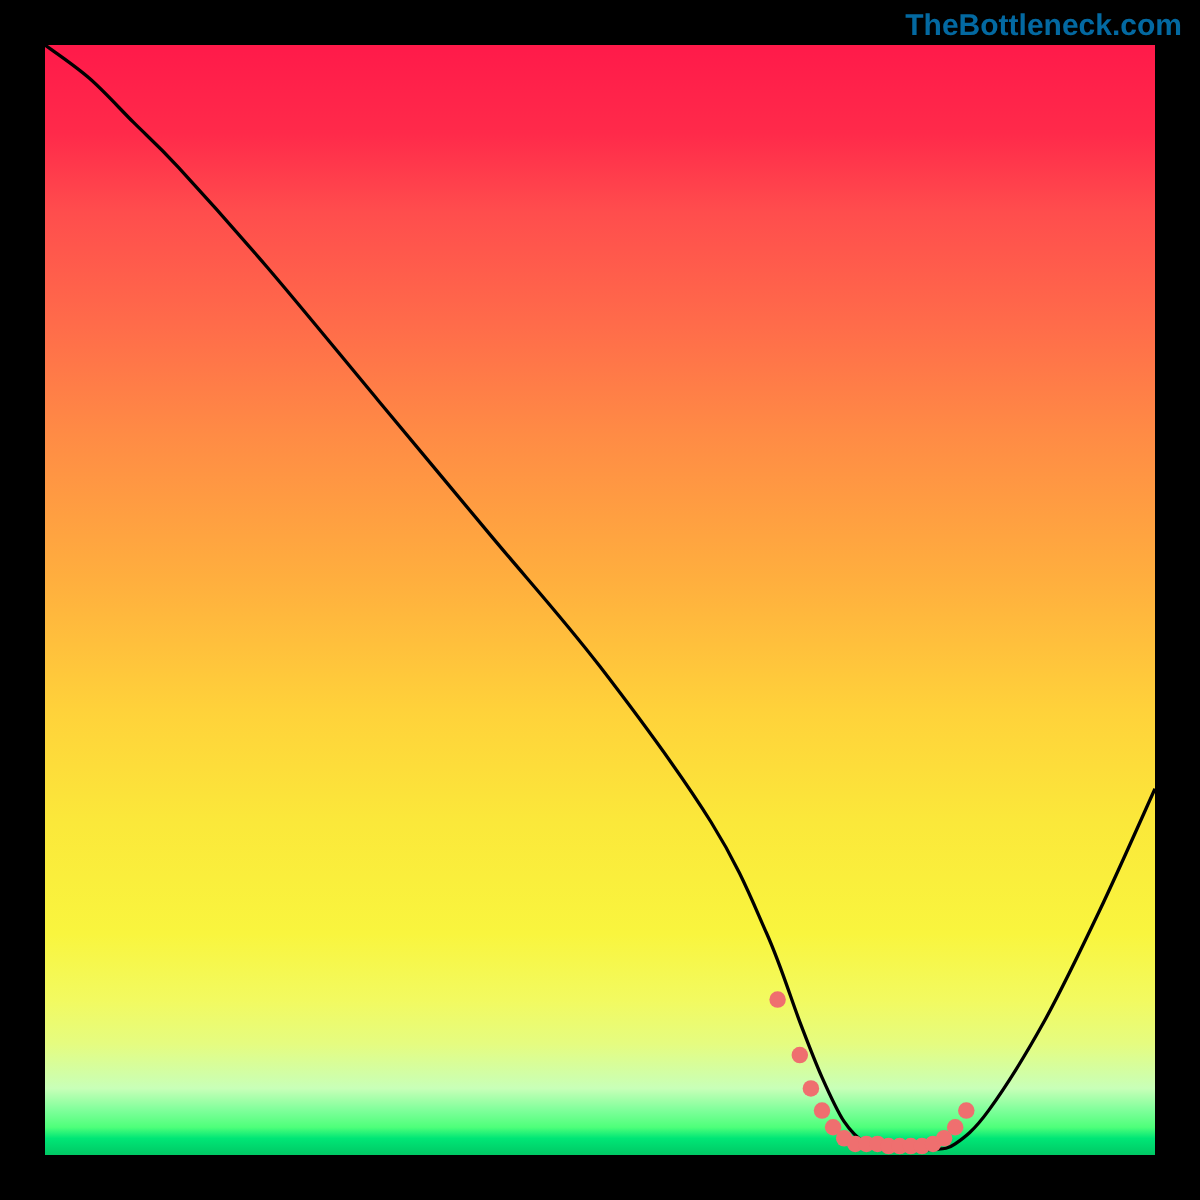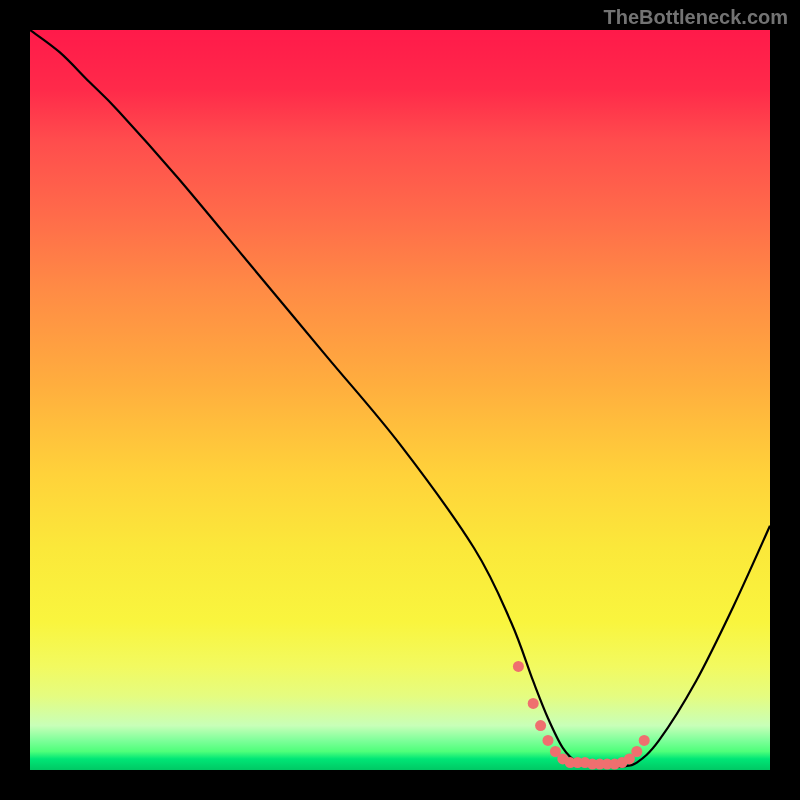--- a/index.html
+++ b/index.html
@@ -8,21 +8,21 @@
     height: 800px;
     background: #000;
     position: relative;
     overflow: hidden;
     font-family: Arial, sans-serif;
   }
   .watermark {
     position: absolute;
     top: 6px;
     right: 12px;
-    color: #737373;
+    color: #0369a1;
     font-size: 20px;
     font-weight: bold;
     z-index: 10;
   }
   .plot-area {
     position: absolute;
     left: 30px;
     top: 30px;
     width: 740px;
     height: 740px;

